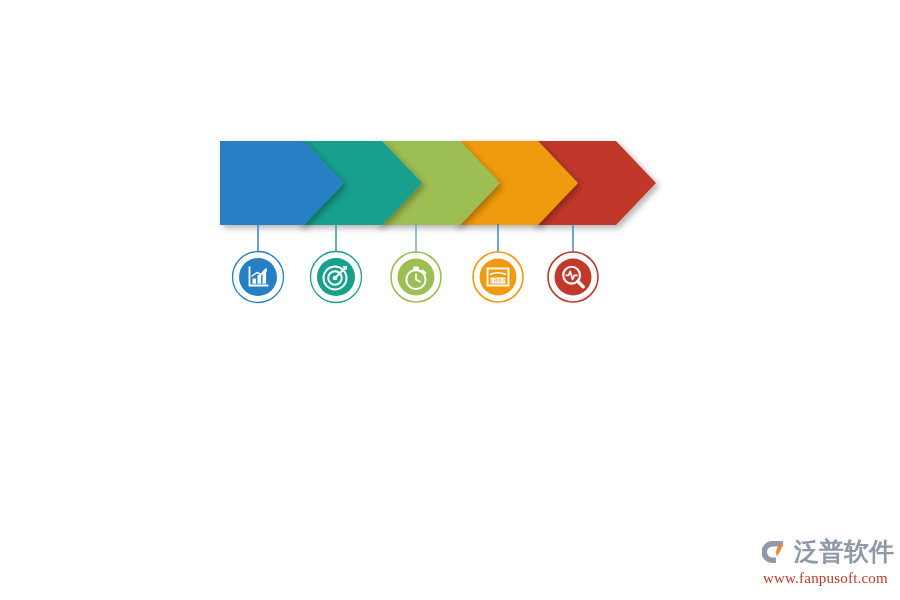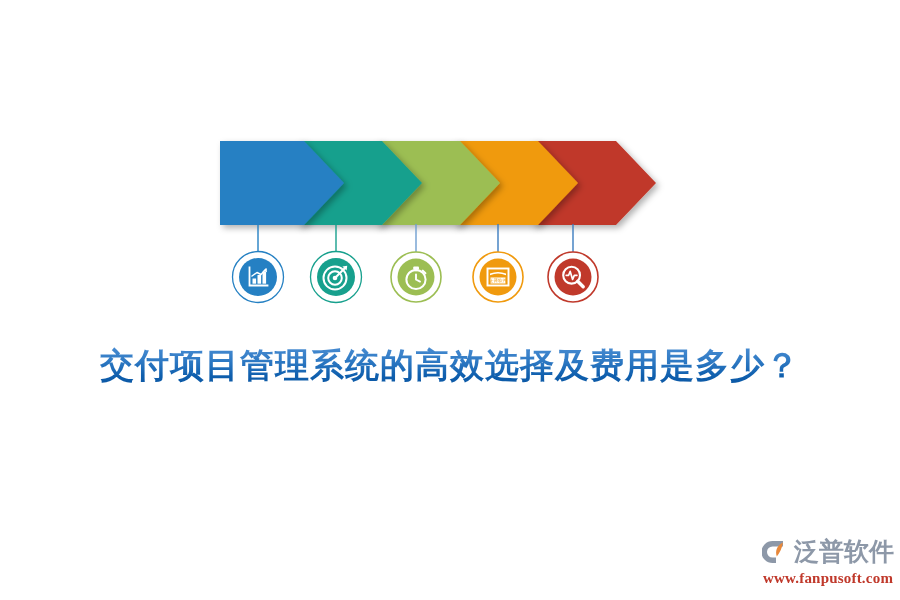--- a/index.html
+++ b/index.html
@@ -103,21 +103,21 @@
     font-family: "Liberation Serif", "DejaVu Serif", serif;
     font-weight: bold;
     font-size: 25px;
     line-height: 28px;
     color: #8d98a8;
     margin-left: 2px;
     white-space: nowrap;
   }
   .wm-url {
     font-family: "Liberation Serif", "DejaVu Serif", serif;
-    font-weight: bold;
+    font-weight: normal;
     font-size: 15px;
     line-height: 18px;
     color: #c0392b;
     letter-spacing: 0.2px;
     margin-top: 1px;
     margin-left: 1px;
     white-space: nowrap;
   }
 </style>
 </head>
@@ -224,21 +224,20 @@
         <circle cx="27" cy="27" r="25" fill="none" stroke="#c0392b" stroke-width="1.6"></circle>
         <circle cx="27" cy="27" r="18.5" fill="#c0392b"></circle>
         <circle cx="25.6" cy="25.2" r="8.4" fill="none" stroke="#ffffff" stroke-width="2.1"></circle>
         <path d="M 31.7 31.3 L 37.2 36.8" stroke="#ffffff" stroke-width="3.4" stroke-linecap="round"></path>
         <path d="M 20.2 25.3 L 22.6 25.3 L 24.2 21.4 L 26.6 29.4 L 28.3 25.3 L 30.9 25.3" fill="none" stroke="#ffffff" stroke-width="1.7" stroke-linecap="round" stroke-linejoin="round"></path>
       </svg>
     </div>
 
   </div>
 
-  <div class="title">交付项目管理系统的高效选择及费用是多少？</div>
 
   <div class="watermark">
     <div class="wm-top">
       <svg class="wm-mark" viewBox="0 0 30 30" xmlns="http://www.w3.org/2000/svg">
         <path d="M 21 4 L 10.5 4 A 11 11 0 1 0 10.5 26 L 14 26 L 14 20.5 L 10.5 20.5 A 5.5 5.5 0 1 1 10.5 9.5 L 21 9.5 Z" fill="#8d98a8"></path>
         <path d="M 21 5.5 C 14.5 8.5 13 14.5 14.8 19.5 C 17.8 16 20 11 21 5.5 Z" fill="#e8883a"></path>
       </svg>
       <div class="wm-name">泛普软件</div>
     </div>
     <div class="wm-url">www.fanpusoft.com</div>

